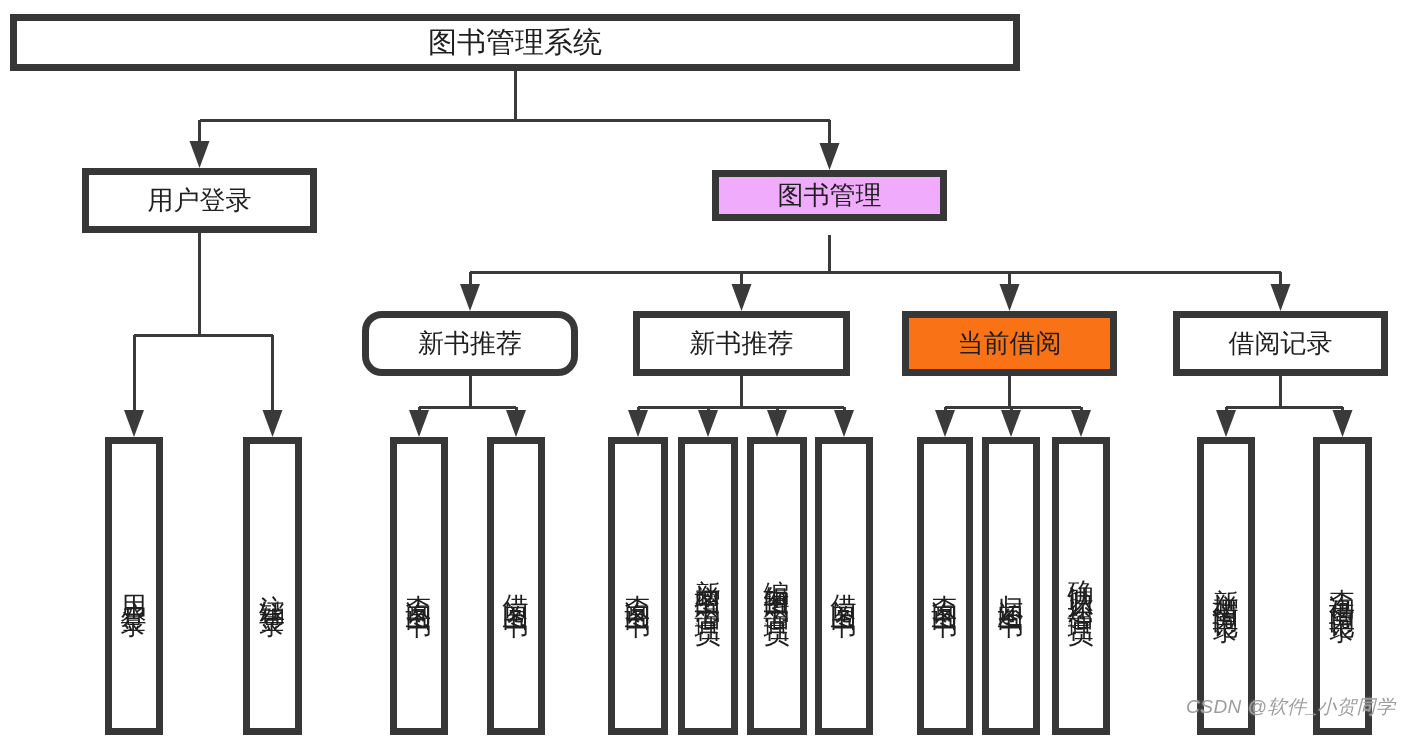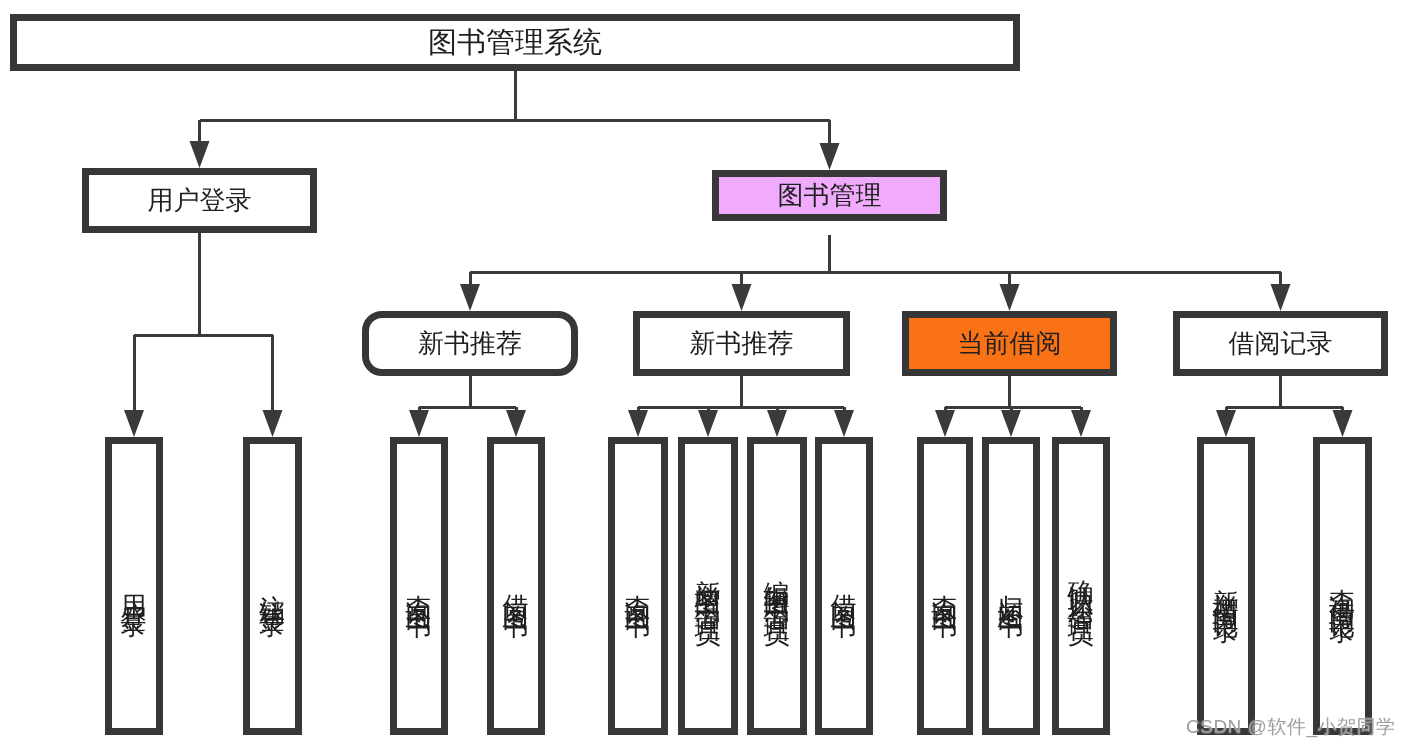--- a/index.html
+++ b/index.html
@@ -30,27 +30,28 @@
   .node .node-label { white-space: nowrap; }
   .node.vertical .node-label {
     writing-mode: vertical-rl;
     text-orientation: mixed;
     letter-spacing: 6px;
     line-height: 1;
     white-space: normal;
   }
   .watermark {
     position: absolute;
-    left: 1186px; top: 714px;
+    left: 1186px; top: 694px;
     font-size: 19px;
     letter-spacing: 0.5px;
     color: #9d9d9d;
     white-space: nowrap;
     text-shadow: 0 0 2px rgba(255,255,255,0.85);
     z-index: 5;
+    font-style: italic;
   }
 </style>
 </head>
 <body style="background: rgb(255, 255, 255);">
 
 <div class="canvas">
   <svg id="connector-layer" width="1405" height="747" xmlns="http://www.w3.org/2000/svg">
       <g>
         <line x1="515" y1="71" x2="515" y2="120" stroke="#3a3a3a" stroke-width="3" shape-rendering="crispEdges"></line>
         <line x1="199.5" y1="120" x2="829.5" y2="120" stroke="#3a3a3a" stroke-width="3" shape-rendering="crispEdges"></line>

